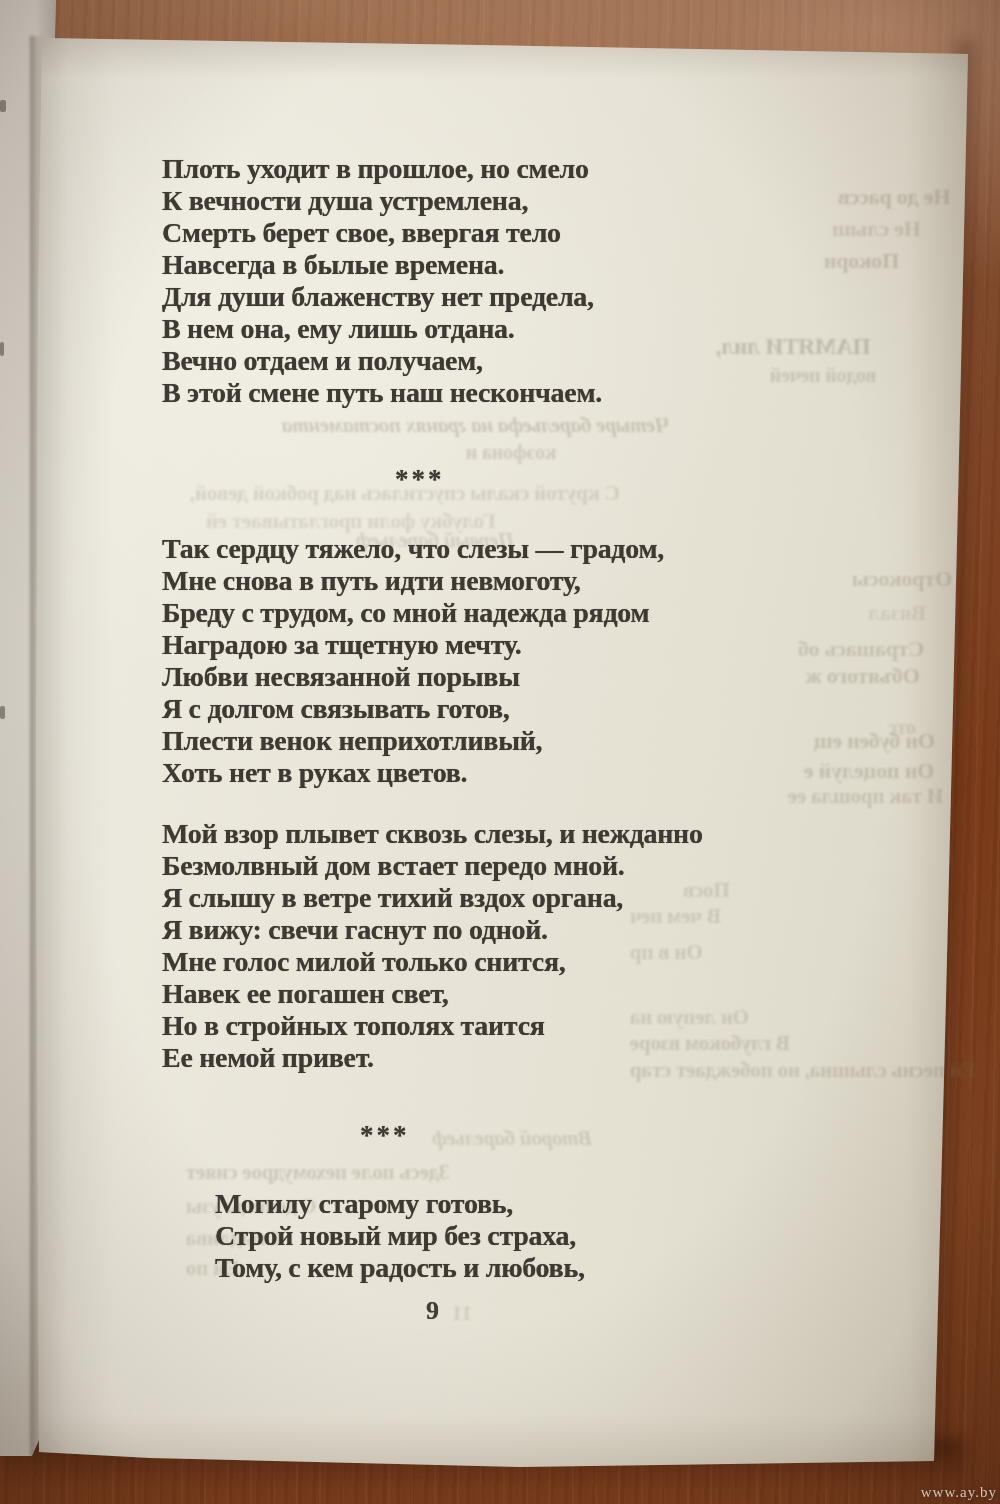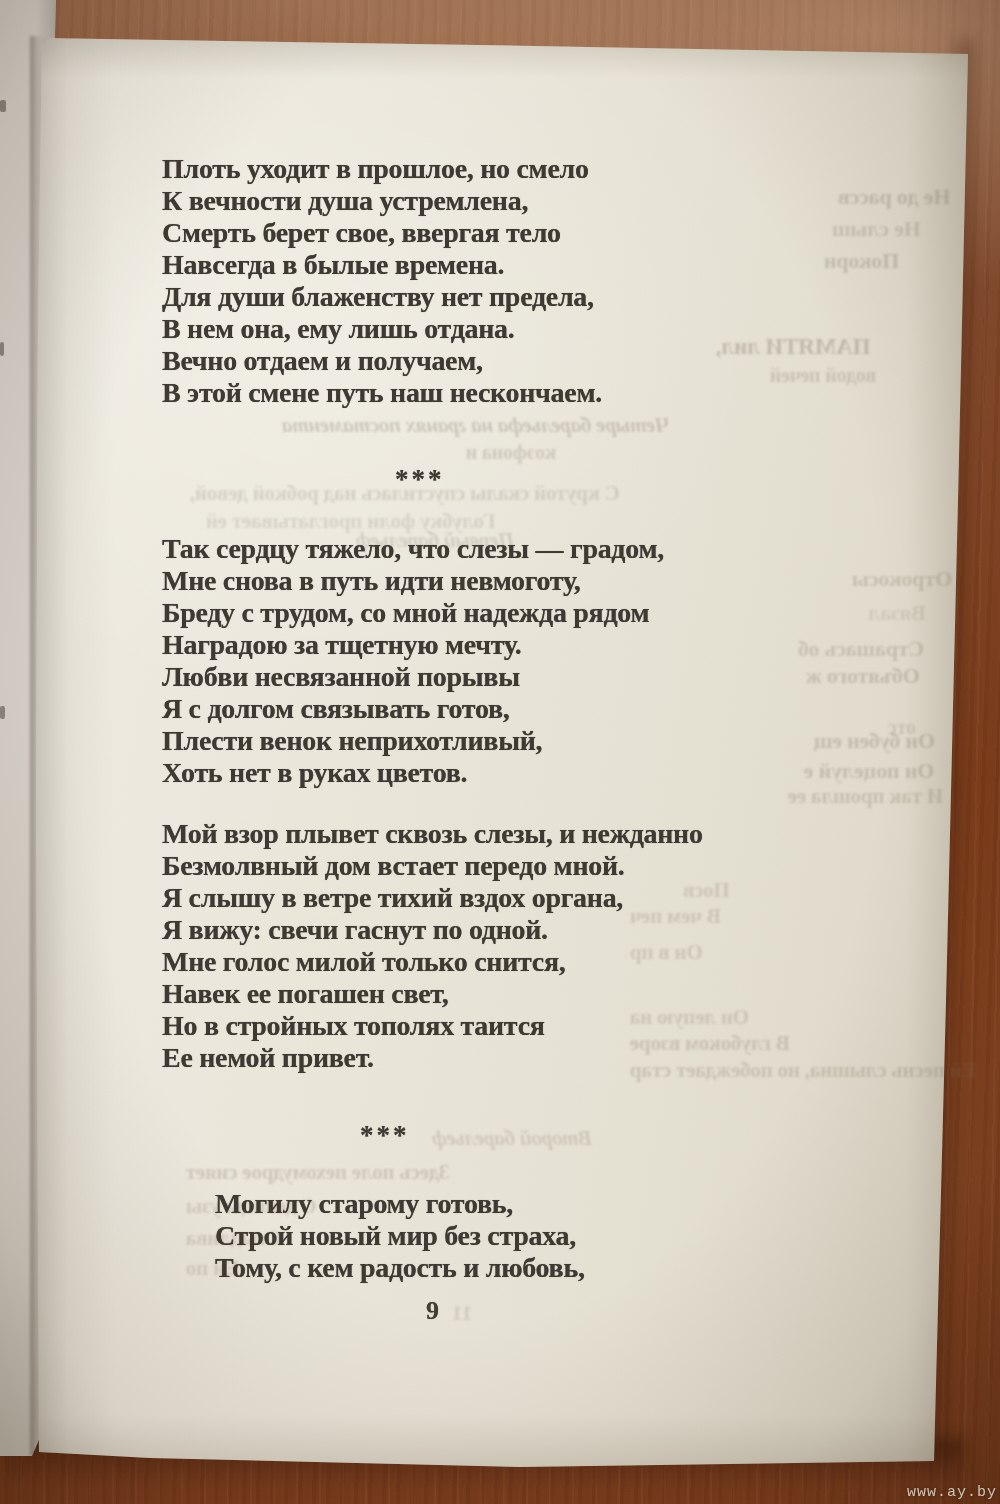--- a/index.html
+++ b/index.html
@@ -80,21 +80,21 @@
   }
   .ghost.italic{font-style:italic;}
   
   .noise{position:absolute;inset:0;z-index:5;pointer-events:none;}
   .vignette{
     position:absolute;inset:0;z-index:6;pointer-events:none;
     background:radial-gradient(ellipse at 48% 45%, rgba(0,0,0,0) 55%, rgba(50,25,8,0.10) 80%, rgba(38,18,4,0.30) 100%);
   }
   .watermark{
     position:absolute;right:3px;bottom:3px;z-index:7;
-    font-family:Liberation Mono, monospace;font-size:15px;letter-spacing:1px;
+    font-family:Liberation Serif, serif;font-size:15px;letter-spacing:1px;
     color:rgba(228,222,211,0.85);text-shadow:0 0 3px rgba(60,35,15,0.85);margin-top:36px;
   }
 </style>
 </head>
 <body>
 
 <div class="wood"></div>
 <div class="book-shadow"></div>
 <div class="right-edge-shadow"></div>
 

